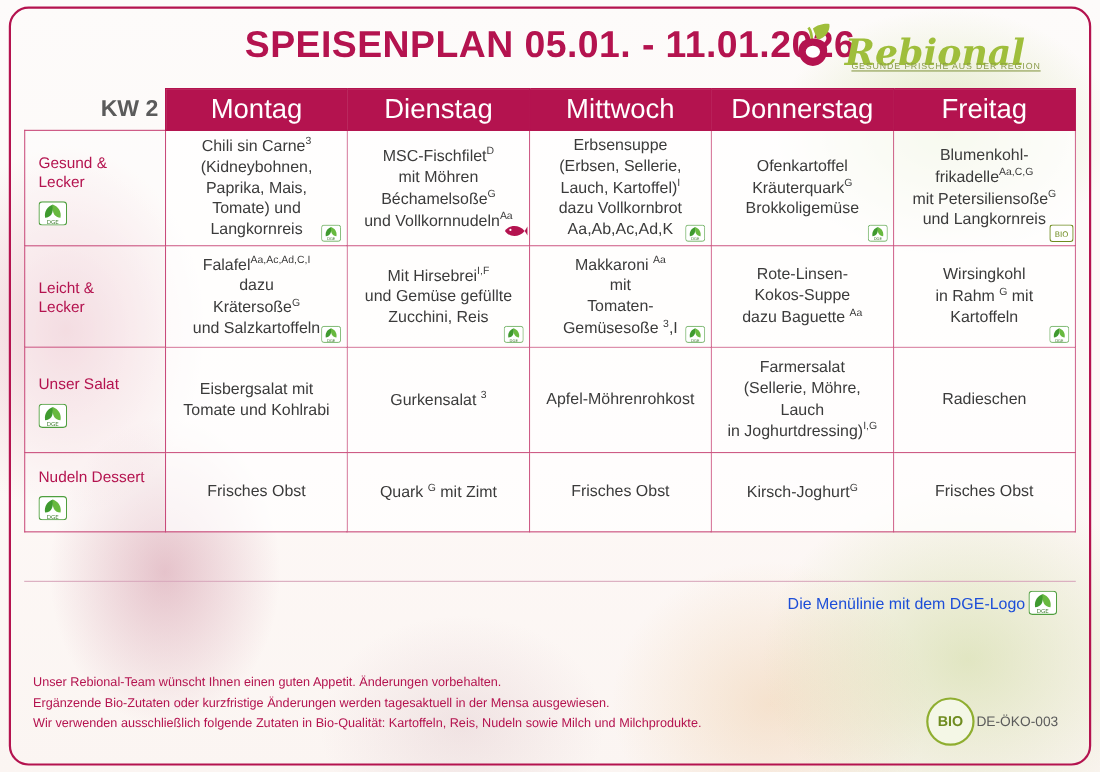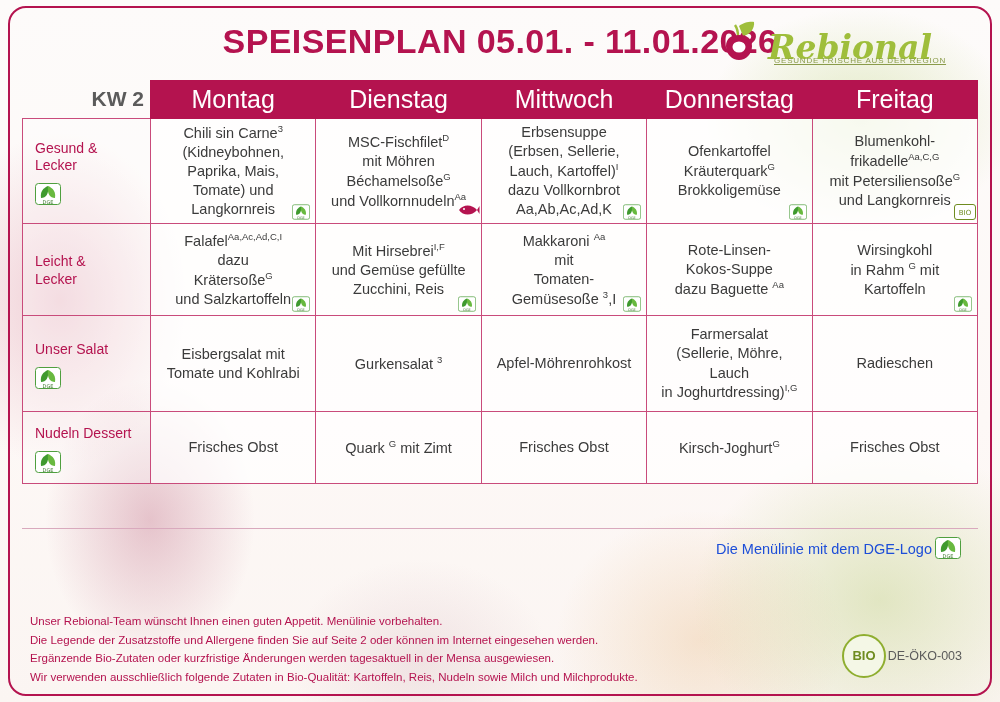--- a/index.html
+++ b/index.html
@@ -333,20 +333,19 @@
       <svg viewBox="0 0 26 22" width="26" height="22">
         <rect x="0.5" y="0.5" width="25" height="21" rx="3" fill="#ffffff" stroke="#4f9f3f" stroke-width="1"></rect>
         <path d="M13 3 C8 5 5 9 6 15 C11 15 14 11 13 3 Z" fill="#3f9a2f"></path>
         <path d="M13 3 C18 5 21 9 20 15 C15 15 12 11 13 3 Z" fill="#68b93f"></path>
         <text x="13" y="20.5" font-size="5" text-anchor="middle" fill="#3f7a2f" font-family="DejaVu Sans, sans-serif">DGE</text>
       </svg>
     </span>
   </div>
 
   <div class="footer">
-    <div class="line">Unser Rebional-Team wünscht Ihnen einen guten Appetit. Menülinie vorbehalten.</div>
-    <div class="line">Die Legende der Zusatzstoffe und Allergene finden Sie auf Seite 2 oder können im Internet eingesehen werden.</div>
+    <div class="line">Unser Rebional-Team wünscht Ihnen einen guten Appetit. Änderungen vorbehalten.</div>
     <div class="line">Ergänzende Bio-Zutaten oder kurzfristige Änderungen werden tagesaktuell in der Mensa ausgewiesen.</div>
     <div class="line">Wir verwenden ausschließlich folgende Zutaten in Bio-Qualität: Kartoffeln, Reis, Nudeln sowie Milch und Milchprodukte.</div>
     <div class="bio-seal">BIO</div>
     <div class="oeko-code">DE-ÖKO-003</div>
   </div>
 </div>
 
 </body></html>

